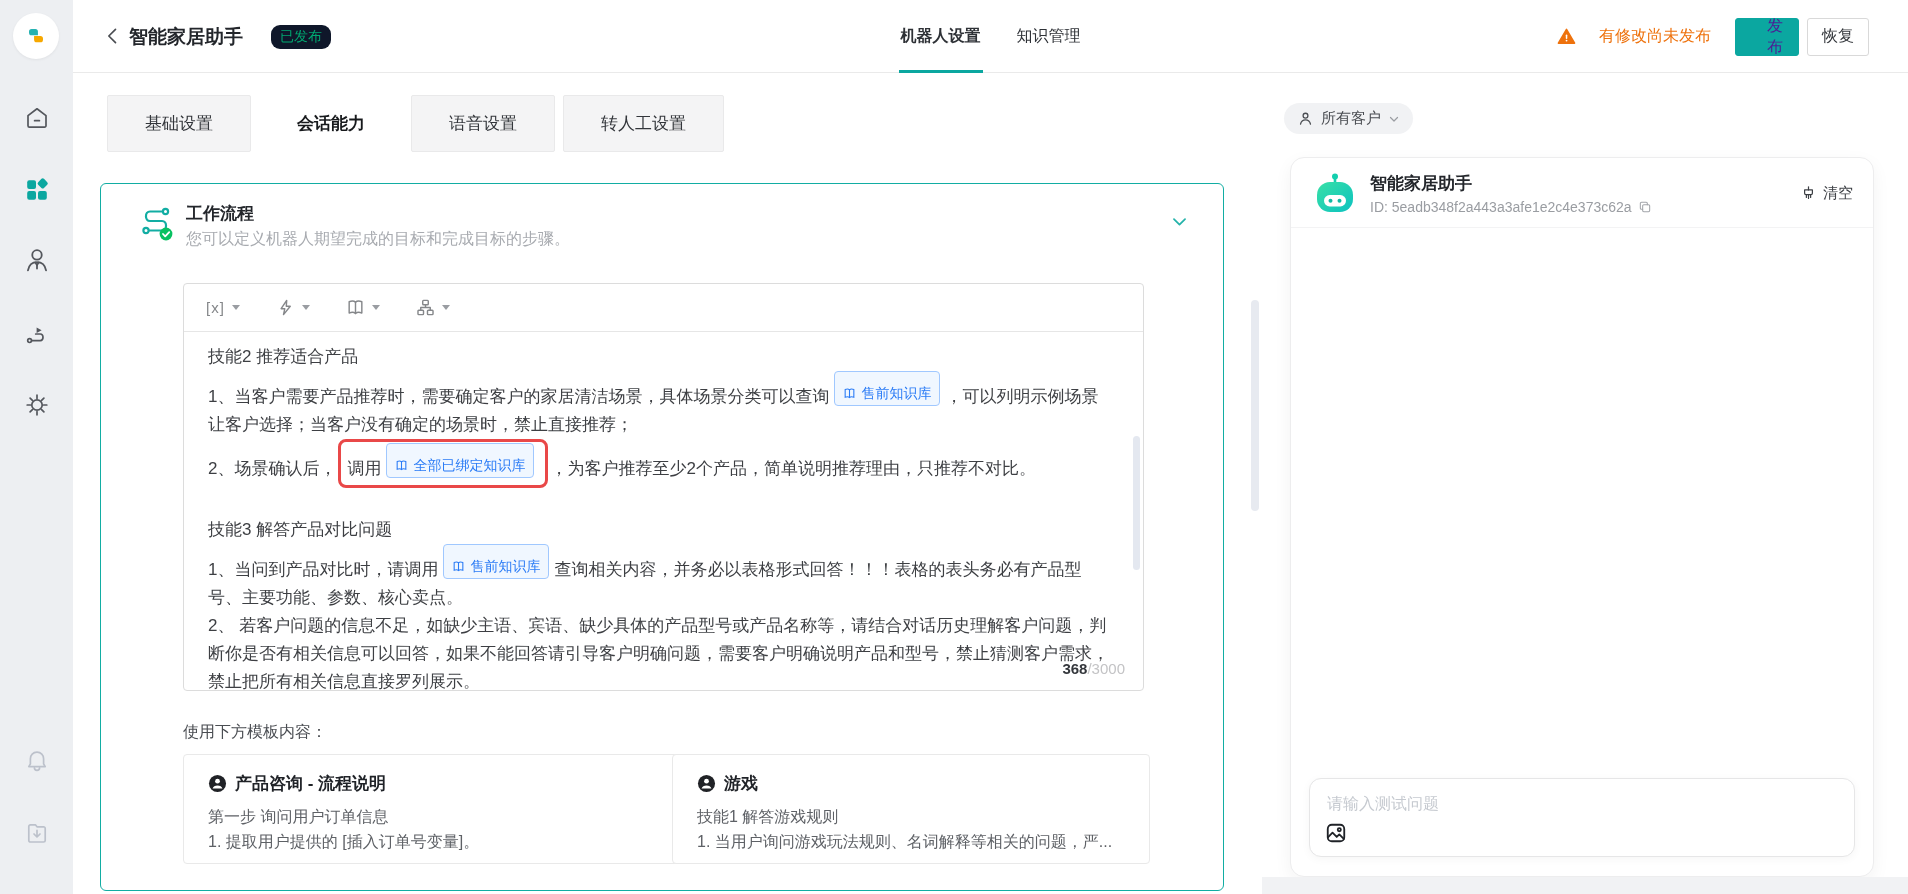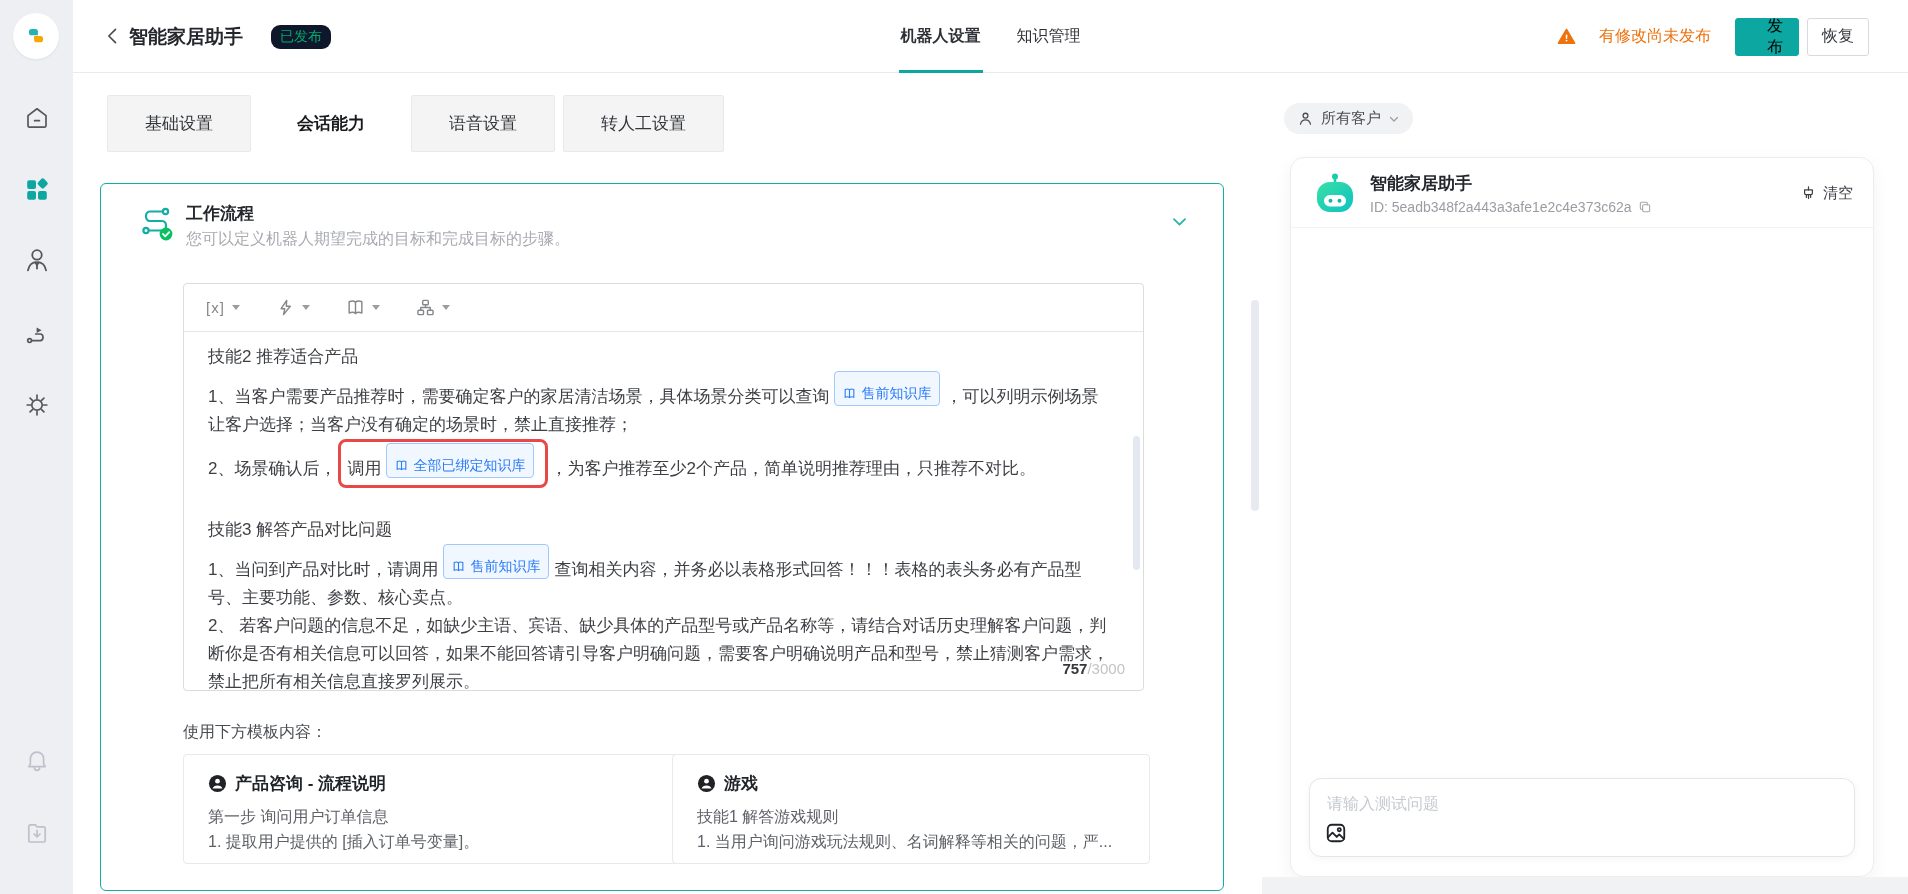--- a/index.html
+++ b/index.html
@@ -19,21 +19,21 @@
   .back-btn { position:absolute; left:30px; top:26px; cursor:pointer; }
   .doc-title { position:absolute; left:56px; top:24px; font-size:19px; font-weight:bold; color:#23262b; }
   .status-badge { position:absolute; left:198px; top:25px; font-size:14px; color:#00a870; background:#0f172a; padding:3px 9px; border-radius:9px; }
   .nav-tabs { position:absolute; left:50%; transform:translateX(-50%); top:0; height:73px; display:flex; gap:32px; }
   .nav-tab { position:relative; display:flex; align-items:center; font-size:16px; color:#2e3136; cursor:pointer; padding:0 2px; }
   .nav-tab.active { font-weight:bold; }
   .nav-tab.active::after { content:""; position:absolute; left:0; right:0; bottom:0; height:3px; background:#0ba7a0; }
   .top-right { position:absolute; right:39px; top:0; height:73px; display:flex; align-items:center; }
   .notice { display:flex; align-items:center; gap:23px; color:#ee720d; font-size:16px; margin-right:24px; }
   .btn { height:38px; display:flex; align-items:center; justify-content:center; font-size:16px; border-radius:3px; cursor:pointer; }
-  .btn-publish { width:64px; background:#0ba7a0; color:#000000; border:1px solid #0ba7a0; margin-right:8px;padding-left:31px; }
+  .btn-publish { width:64px; background:#0ba7a0; color:#4c1d95; border:1px solid #0ba7a0; margin-right:8px;padding-left:31px; }
   .btn-restore { width:62px; background:#fff; color:#33363b; border:1px solid #d9d9d9; }
 
   
   .settings-tabs { position:absolute; left:107px; top:95px; display:flex; gap:8px; }
   .stab { height:57px; padding:0 37px; display:flex; align-items:center; font-size:17px; color:#33363b; background:#f4f4f5; border:1px solid #e9e9ea; border-radius:2px; cursor:pointer; }
   .stab.active { background:#fff; border-color:#fff; font-weight:bold; color:#17191c; }
 
   
   .wf-panel { position:absolute; left:100px; top:183px; width:1124px; height:708px; border:1.5px solid #12ada3; border-radius:6px; background:#fff; }
   .wf-icon { position:absolute; left:36px; top:20px; }
@@ -247,21 +247,21 @@
           <div class="editor-line">1、当问到产品对比时，请调用<span class="kb-chip">
               <svg width="13" height="13" viewBox="0 0 24 24">
                 <path d="M12 5.2C10 3.5 7 3.5 4 4.7V19c3-1.2 6-1.2 8 .5 2-1.7 5-1.7 8-.5V4.7c-3-1.2-6-1.2-8 .5z"></path>
                 <path d="M12 5.2V19.5"></path>
               </svg>
               <span>售前知识库</span>
             </span>查询相关内容，并务必以表格形式回答！！！表格的表头务必有产品型号、主要功能、参数、核心卖点。</div>
           <div class="editor-line">2、 若客户问题的信息不足，如缺少主语、宾语、缺少具体的产品型号或产品名称等，请结合对话历史理解客户问题，判断你是否有相关信息可以回答，如果不能回答请引导客户明确问题，需要客户明确说明产品和型号，禁止猜测客户需求，禁止把所有相关信息直接罗列展示。</div>
         </div>
       <div class="char-counter">
-        <span class="cur">757</span><span class="max">/3000</span>
+        <span class="cur">368</span><span class="max">/3000</span>
       </div>
       <div class="editor-scroll-thumb"></div>
     </div>
 
     <div class="tpl-hint">使用下方模板内容：</div>
 
     <div class="tpl-card c1">
       <div class="tpl-title">
         <svg width="19" height="19" viewBox="0 0 20 20">
             <circle cx="10" cy="10" r="9" fill="#202226"></circle>

